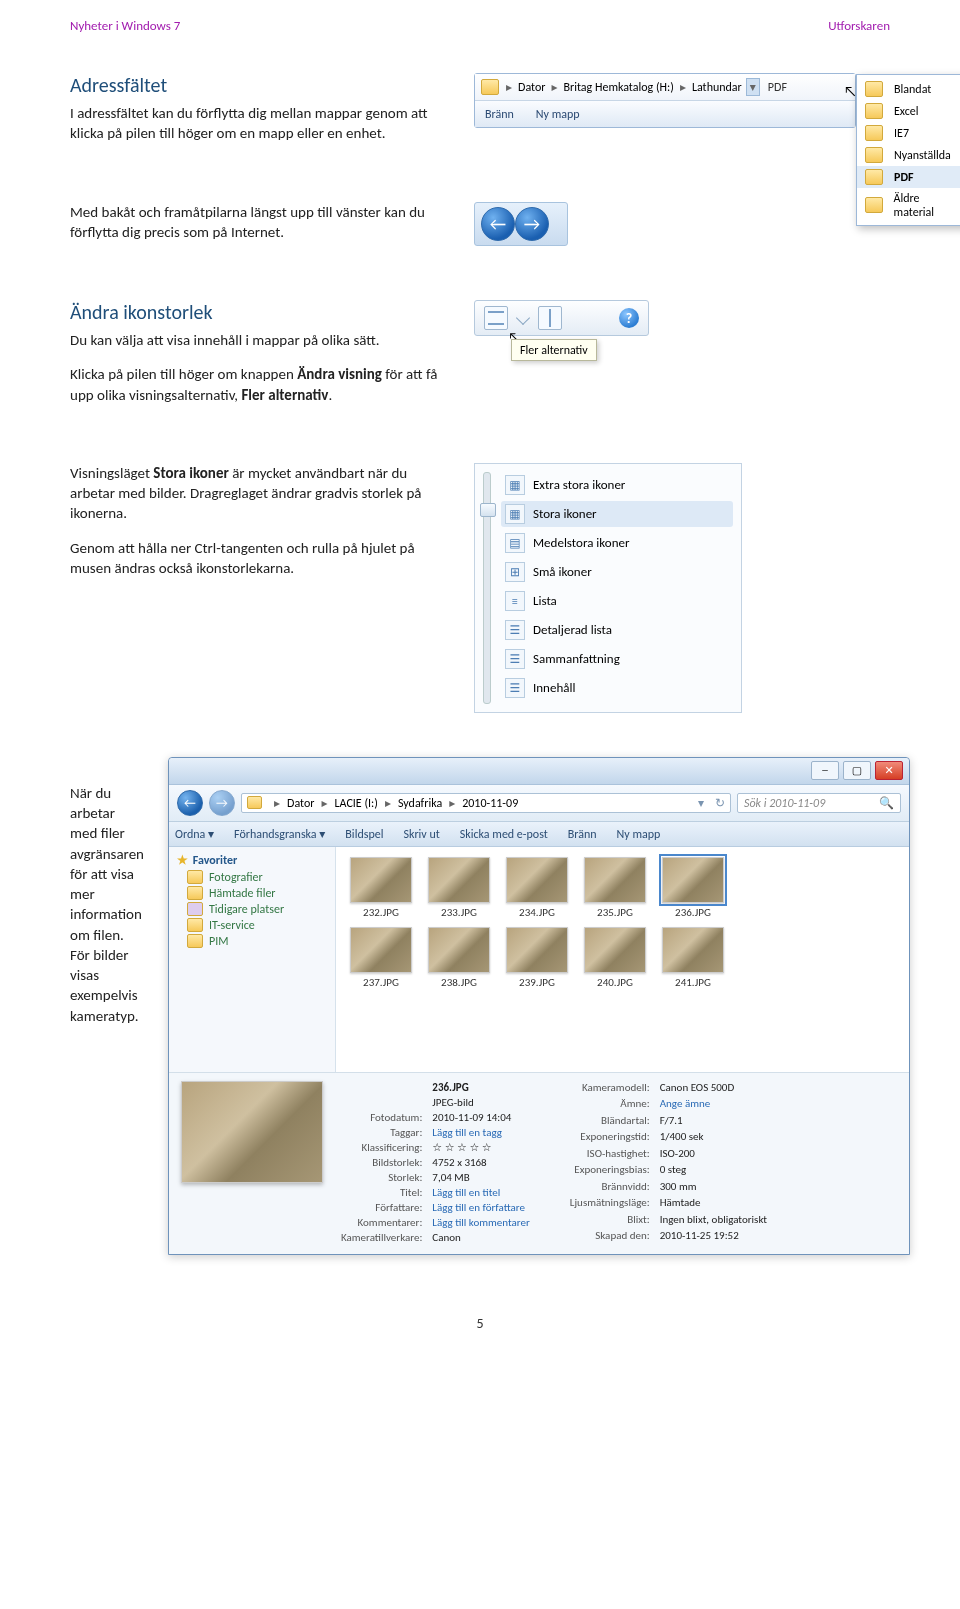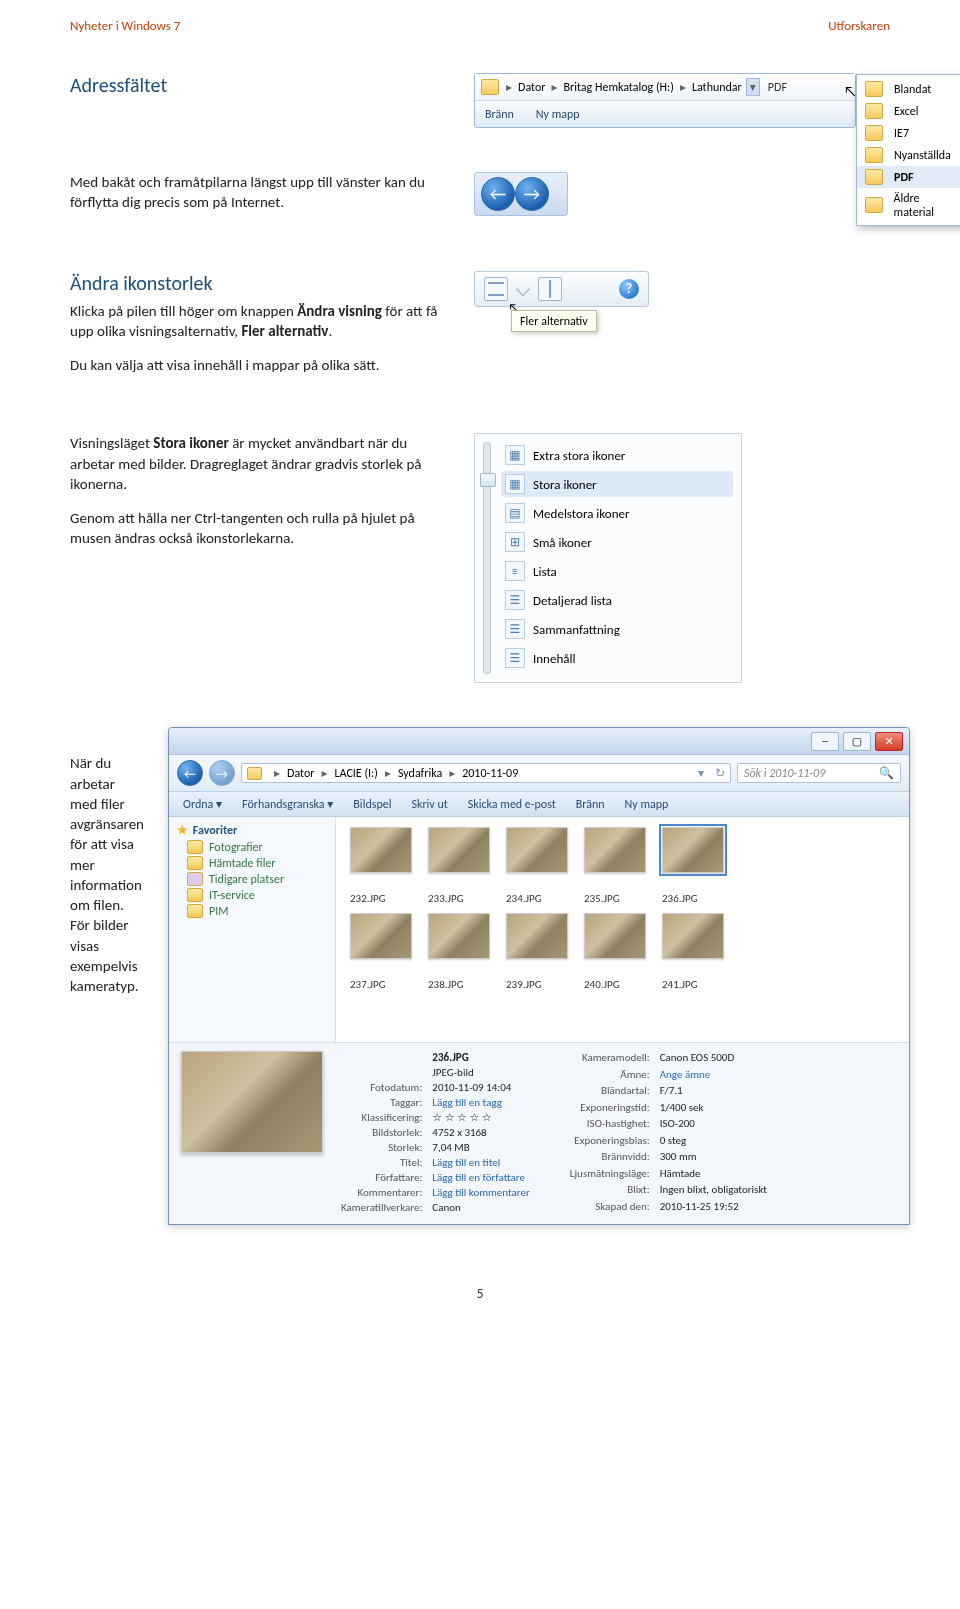--- a/index.html
+++ b/index.html
@@ -10,21 +10,21 @@
     width: 960px;
   }
   .page {
     padding: 18px 70px 30px 70px;
     box-sizing: border-box;
   }
   .hdr {
     display: flex;
     justify-content: space-between;
     font-size: 13px;
-    color: #c2410c;
+    color: #a21caf;
     margin-bottom: 40px;
   }
   h2.sec {
     color: #1F4E79;
     font-weight: 400;
     font-size: 20px;
     margin: 0 0 6px 0;
   }
   p {
     font-size: 15px;
@@ -135,31 +135,31 @@
   }
   .wbtn{width:26px;height:17px;border:1px solid #9bb3cb;border-radius:2px;background:#f0f6fc;display:flex;align-items:center;justify-content:center;font-size:11px;}
   .wbtn.close{background:linear-gradient(#f08b7a,#d63e24);color:#fff;border-color:#b23;}
   .xplr-addr{
     display:flex;align-items:center;gap:6px;padding:5px 8px;background:linear-gradient(#f5f9fe,#e1ecf6);border-bottom:1px solid #bccfe0;
   }
   .addr-box{flex:1;display:flex;align-items:center;background:#fff;border:1px solid #abc1d6;padding:2px 5px;gap:5px;border-radius:2px;}
   .search-box{width:150px;background:#fff;border:1px solid #abc1d6;padding:2px 6px;border-radius:2px;color:#888;font-style:italic;display:flex;justify-content:space-between;}
   .nav-sm{width:24px;height:24px;border-radius:50%;background:radial-gradient(circle at 32% 28%,#75b4ef,#1b60ad 70%);display:flex;align-items:center;justify-content:center;color:#fff;font-size:13px;border:1px solid #2d69aa;}
   .xplr-tool{
-    display:flex;align-items:flex-start;gap:20px;padding:5px 14px;background:linear-gradient(#eaf2fb,#d2e1f0);border-bottom:1px solid #b8cce0;color:#2d4e74;
+    display:flex;align-items:flex-start;gap:20px;padding:5px 6px;background:linear-gradient(#eaf2fb,#d2e1f0);border-bottom:1px solid #b8cce0;color:#2d4e74;
   }
   .xplr-body{display:flex;height:225px;}
   .nav-pane{width:150px;background:#f5f8fc;border-right:1px solid #d6e2ec;padding:6px 8px;}
   .fav{color:#24578a;font-weight:600;margin-bottom:3px;display:flex;gap:5px;align-items:center;}
   .fav-item{display:flex;gap:6px;align-items:center;margin:2px 0 2px 10px;color:#374;}
   .ico-sm{width:14px;height:12px;background:linear-gradient(#ffe9a6,#f6c95a);border:1px solid #d2a93c;border-radius:2px;}
   .ico-star{color:#e7b52b;}
   .thumbs{flex:1;padding:10px 10px 0 14px;overflow:hidden;}
   .thumb-row{display:flex;gap:16px;margin-bottom:8px;}
-  .thumb{display:flex;flex-direction:column;align-items:flex-start;gap:19px;}
+  .thumb{display:flex;flex-direction:column;align-items:center;gap:3px;}
   .thumb.sel .thumb-img{outline:2px solid #4a87cc;outline-offset:1px;}
   .thumb-img{width:60px;height:44px;background:linear-gradient(135deg,#b8a47e 0%,#cfc0a0 40%,#8f8160 60%,#a69775 100%);border:1px solid #ccc;box-shadow:0 1px 2px rgba(0,0,0,.2);}
   .thumb-label{font-size:11px;color:#333;}
   .details{display:flex;gap:18px;padding:8px 12px 10px 12px;border-top:1px solid #d3dfe9;background:#f3f7fb;}
   .det-img{width:140px;height:100px;background:linear-gradient(135deg,#b8a47e 0%,#cfc0a0 40%,#8f8160 60%,#a69775 100%);border:1px solid #ccc;box-shadow:0 2px 4px rgba(0,0,0,.25);}
   .det-cols{flex:1;display:flex;gap:40px;font-size:11px;}
   .det-col{display:grid;grid-template-columns:auto auto;column-gap:10px;row-gap:2px;}
   .dk{color:#555;text-align:right;}
   .dv{color:#222;}
   .dv.link{color:#296ab5;}
@@ -171,20 +171,21 @@
 
 <div class="page">
   <div class="hdr">
     <span>Nyheter i Windows 7</span>
     <span>Utforskaren</span>
   </div>
 
   <div class="row">
     <div class="col-text">
       <h2 class="sec">Adressfältet</h2>
+      <p>I adressfältet kan du förflytta dig mellan mappar genom att klicka på pilen till höger om en mapp eller en enhet.</p>
     </div>
     <div class="col-img">
       <div class="addr-wrap">
         <div class="crumbs">
           <span class="folder-ico"></span>
           <span class="chev">▸</span>
           <span class="crumb">Dator</span>
           <span class="chev">▸</span>
           <span class="crumb">Britag Hemkatalog (H:)</span>
           <span class="chev">▸</span>
@@ -235,24 +236,24 @@
       <div class="nav-arrows">
         <div class="nav-btn">←</div>
         <div class="nav-btn">→</div>
       </div>
     </div>
   </div>
 
   <div class="row">
     <div class="col-text">
       <h2 class="sec">Ändra ikonstorlek</h2>
+      <p>Du kan välja att visa innehåll i mappar på olika sätt.</p>
       <p>
         <span>Klicka på pilen till höger om knappen </span><b>Ändra visning</b><span> för att få upp olika visningsalternativ, </span><b>Fler alternativ</b><span>.</span>
       </p>
-      <p>Du kan välja att visa innehåll i mappar på olika sätt.</p>
     </div>
     <div class="col-img">
       <div class="view-bar">
         <div class="vb-ico list"></div>
         <div class="vb-dd"></div>
         <div class="vb-ico pane"></div>
         <div style="flex:1"></div>
         <div class="vb-help">?</div>
         <span class="cursor2">↖</span>
         <div class="tooltip">Fler alternativ</div>

